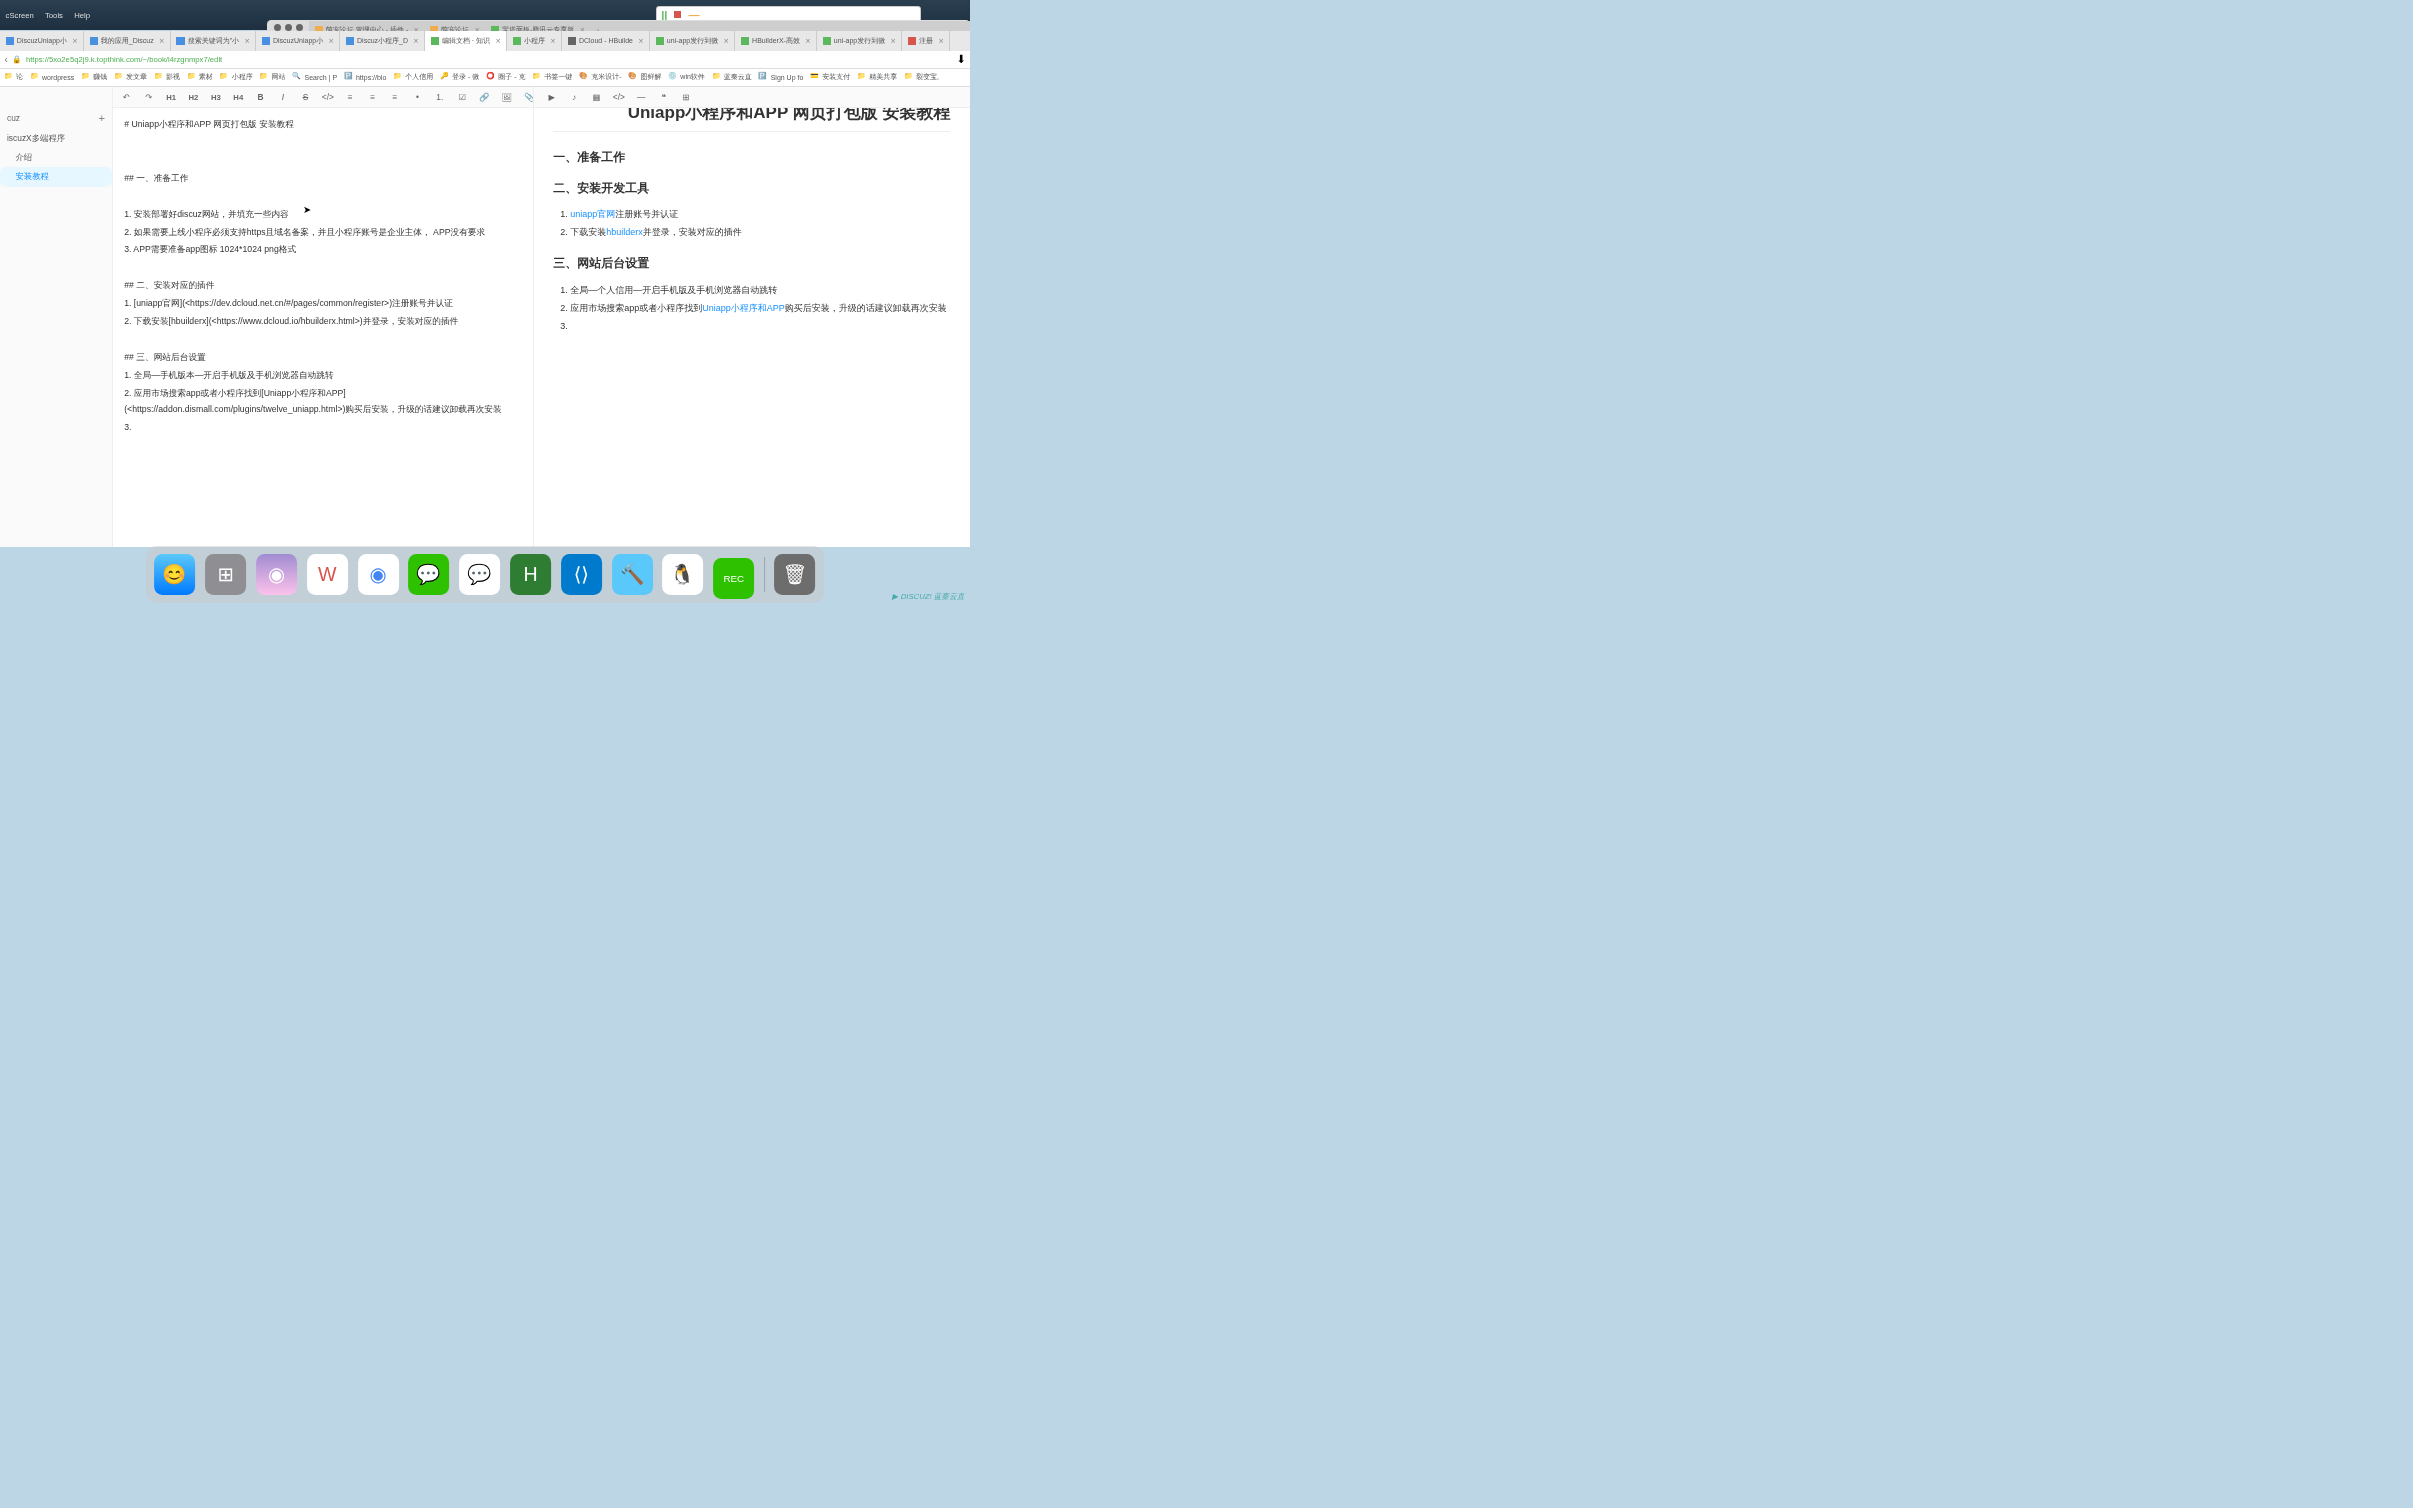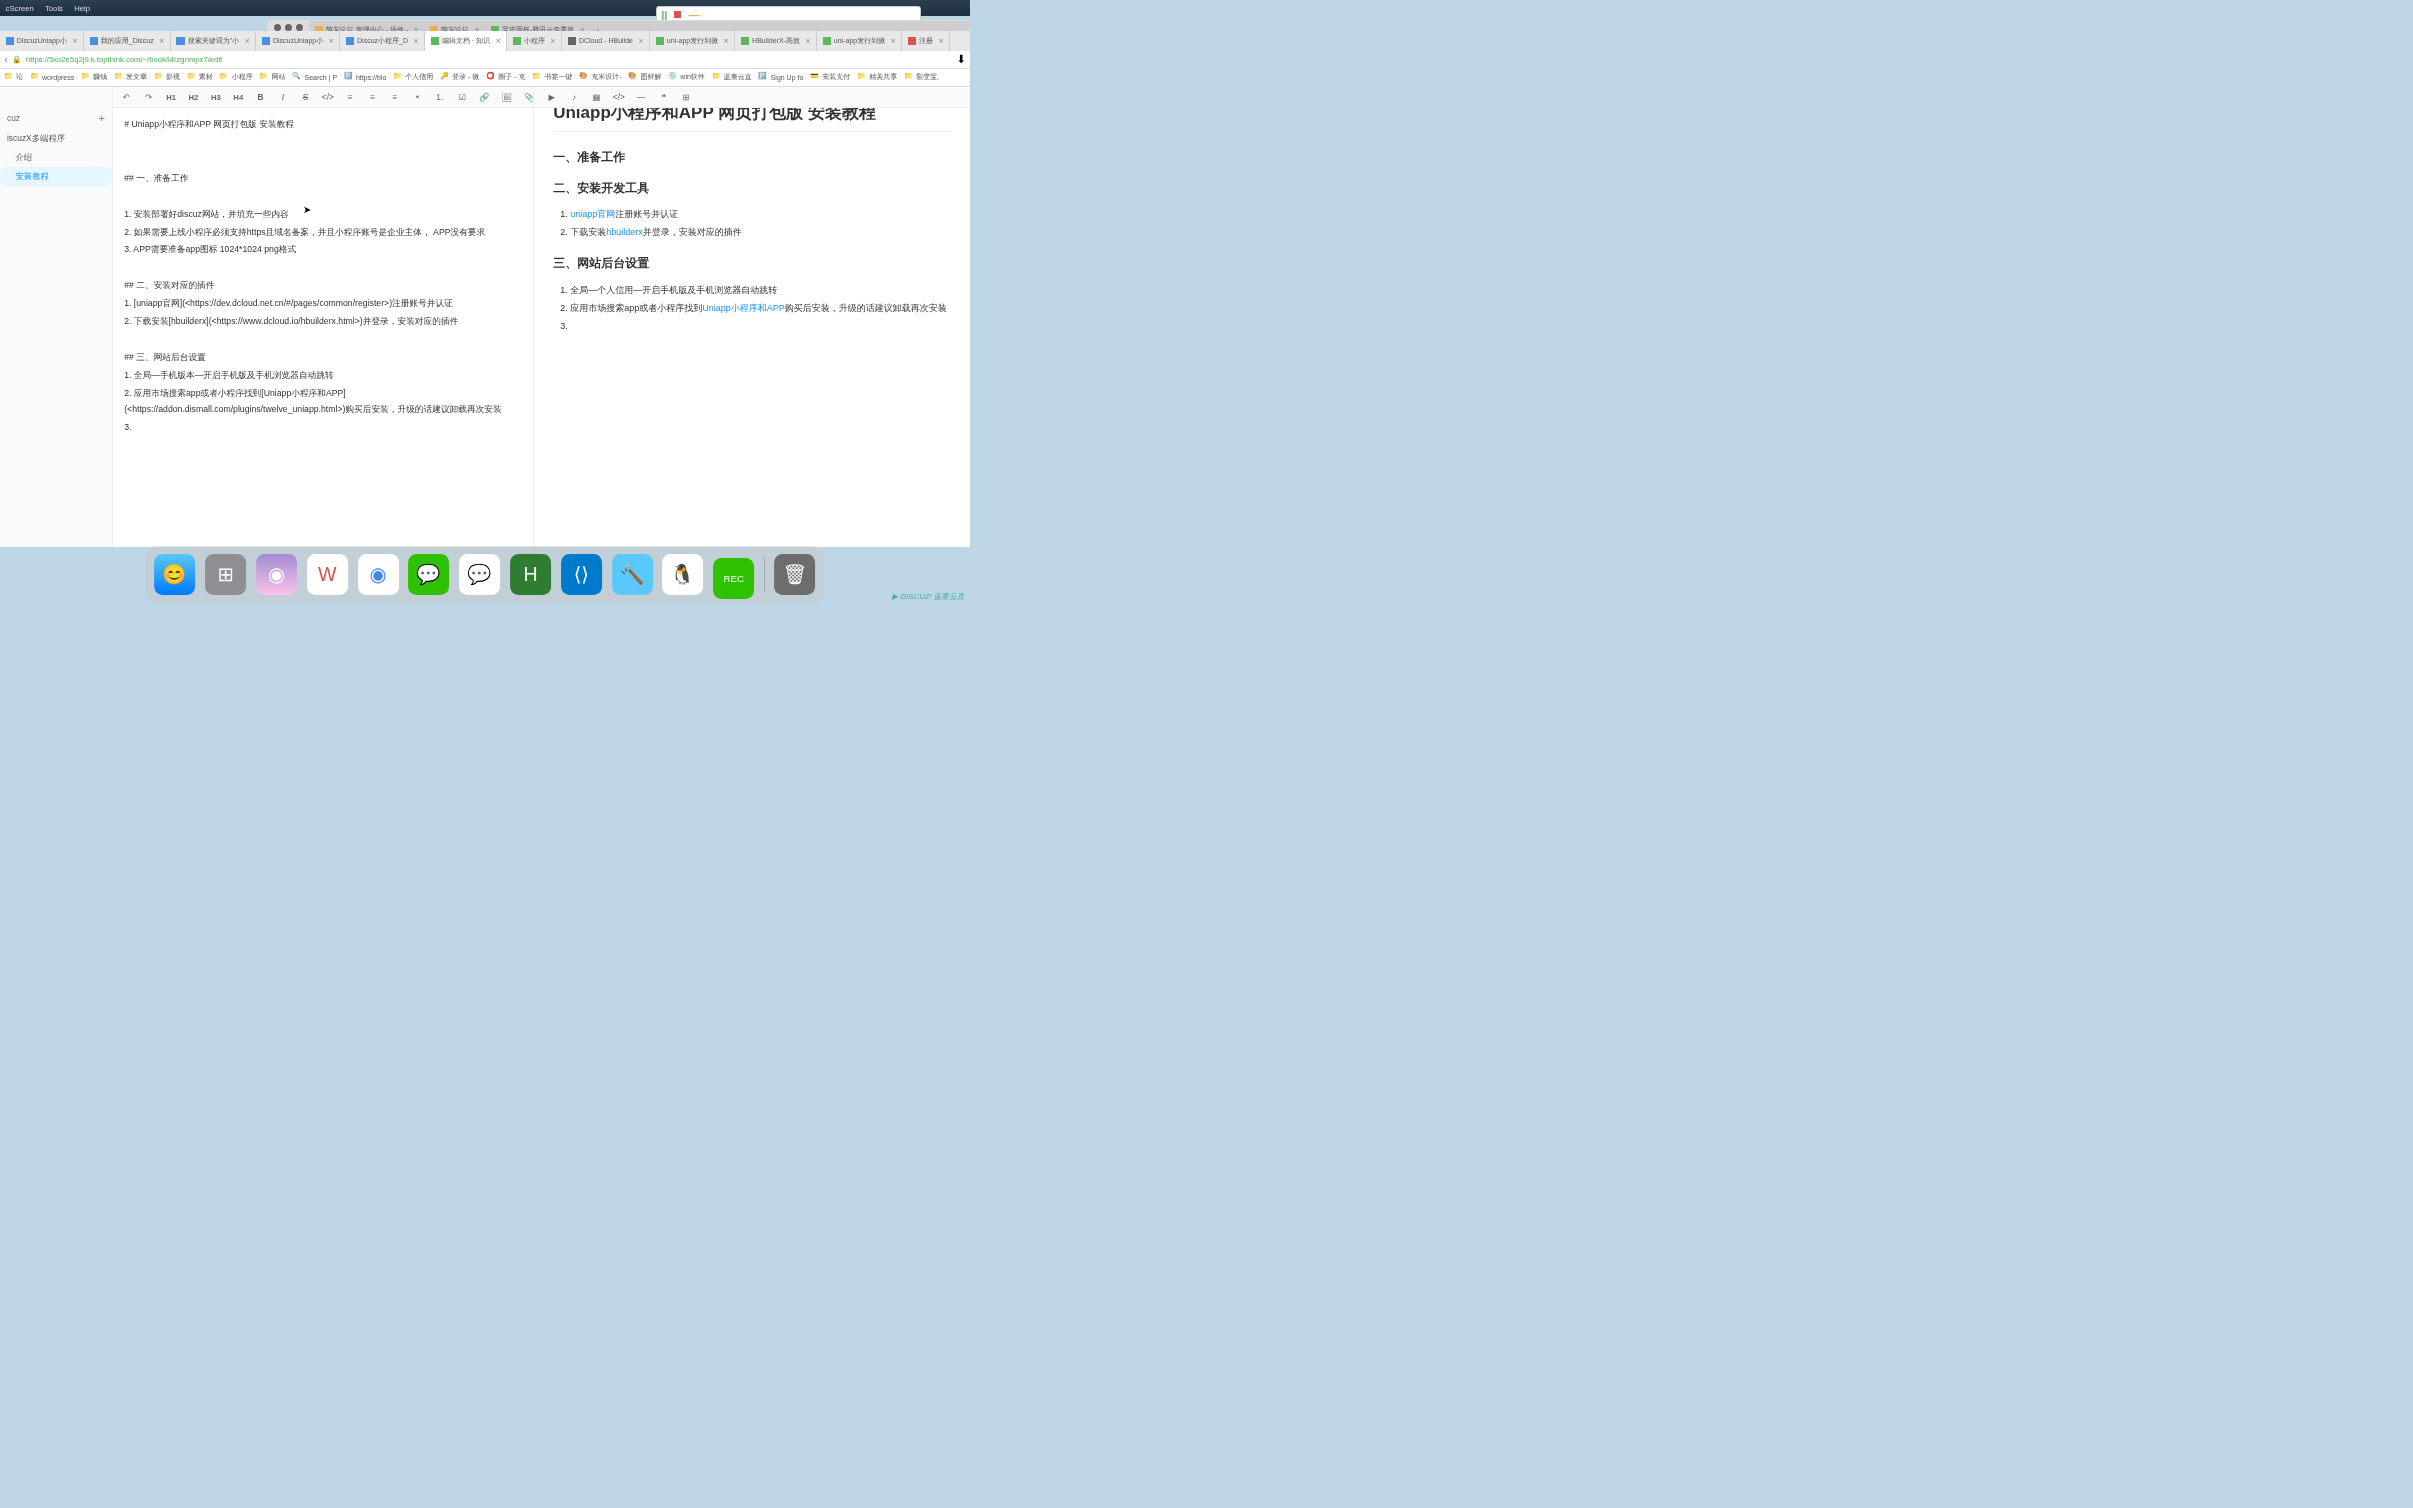--- a/index.html
+++ b/index.html
@@ -1,19 +1,19 @@
 <!DOCTYPE html>
 <html style="font-size:11.2px"><head>
 <meta charset="utf-8">
 <style>
 * { margin: 0; padding: 0; box-sizing: border-box; }
 body { font-family: -apple-system, "Helvetica Neue", Arial, sans-serif; background: #bdd6e6; width: 970px; height: 606px; overflow: hidden; position: relative; }
 
 
-.menubar { background: linear-gradient(#2a3f50, #1e3040); height: 16px; display: flex; align-items: center; padding: 0 5.6px; color: #ddd; font-size: 7.7px; gap: 11.2px; }
+.menubar { background: linear-gradient(#2a3f50, #1e3040); height: 30px; display: flex; align-items: center; padding: 0 5.6px; color: #ddd; font-size: 7.7px; gap: 11.2px; }
 .menubar span { cursor: default; }
 
 
 .rec-bar { position: absolute; top: 5.6px; right: 49px; background: #fff; border: 0.7px solid #ccc; border-radius: 2.8px; height: 18px; width: 265px; display: flex; align-items: center; padding: 0 4.2px; gap: 7px; }
 .rec-btn { width: 8.4px; height: 8.4px; display: inline-block; }
 .rec-pause { color: #5cb85c; font-weight: bold; }
 .rec-stop { background: #d9534f; width: 7px; height: 7px; }
 .rec-min { color: #f0ad4e; font-weight: bold; font-size: 11.2px; }
 
 
@@ -57,21 +57,21 @@
 .sb-item { padding: 4.2px 7px; color: #555; cursor: pointer; }
 .sb-item.l2 { padding-left: 15.4px; }
 .sb-item.active { color: #1890ff; background: #e6f7ff; border-radius: 7px; }
 
 
 .editor { flex: 1; padding: 29px 11.2px 11.2px 11.2px; font-size: 8.7px; line-height: 1.9; color: #333; overflow-y: auto; border-right: 0.7px solid #eee; max-width: 458px; position: relative; }
 .editor p { margin-bottom: 1.4px; }
 
 
 .preview { flex: 1; padding: 14px 19.6px; overflow-y: auto; color: #333; }
-.preview h1 { font-size: 17px; font-weight: 600; margin-bottom: 17px; border-bottom: 0.7px solid #eee; padding-bottom: 7px; }
+.preview h1 { font-size: 17px; font-weight: 600; margin-bottom: 17px; border-bottom: 0.7px solid #eee; padding-bottom: 7px; text-align: right; }
 .preview h2 { font-size: 12px; font-weight: 600; margin: 14px 0 8.4px 0; }
 .preview ol { margin-left: 17px; font-size: 9px; line-height: 2; }
 .preview a { color: #1890ff; text-decoration: none; }
 
 
 .dock { position: absolute; bottom: 2.8px; left: 50%; transform: translateX(-50%); background: rgba(200,200,200,0.5); border-radius: 11.2px; padding: 4.2px 8.4px; display: flex; gap: 9.8px; align-items: center; }
 .dock-item { width: 41px; height: 41px; border-radius: 8.4px; display: flex; align-items: center; justify-content: center; font-size: 19.6px; color: #fff; }
 .dock-sep { width: 0.7px; height: 35px; background: rgba(0,0,0,0.2); }
 
 

